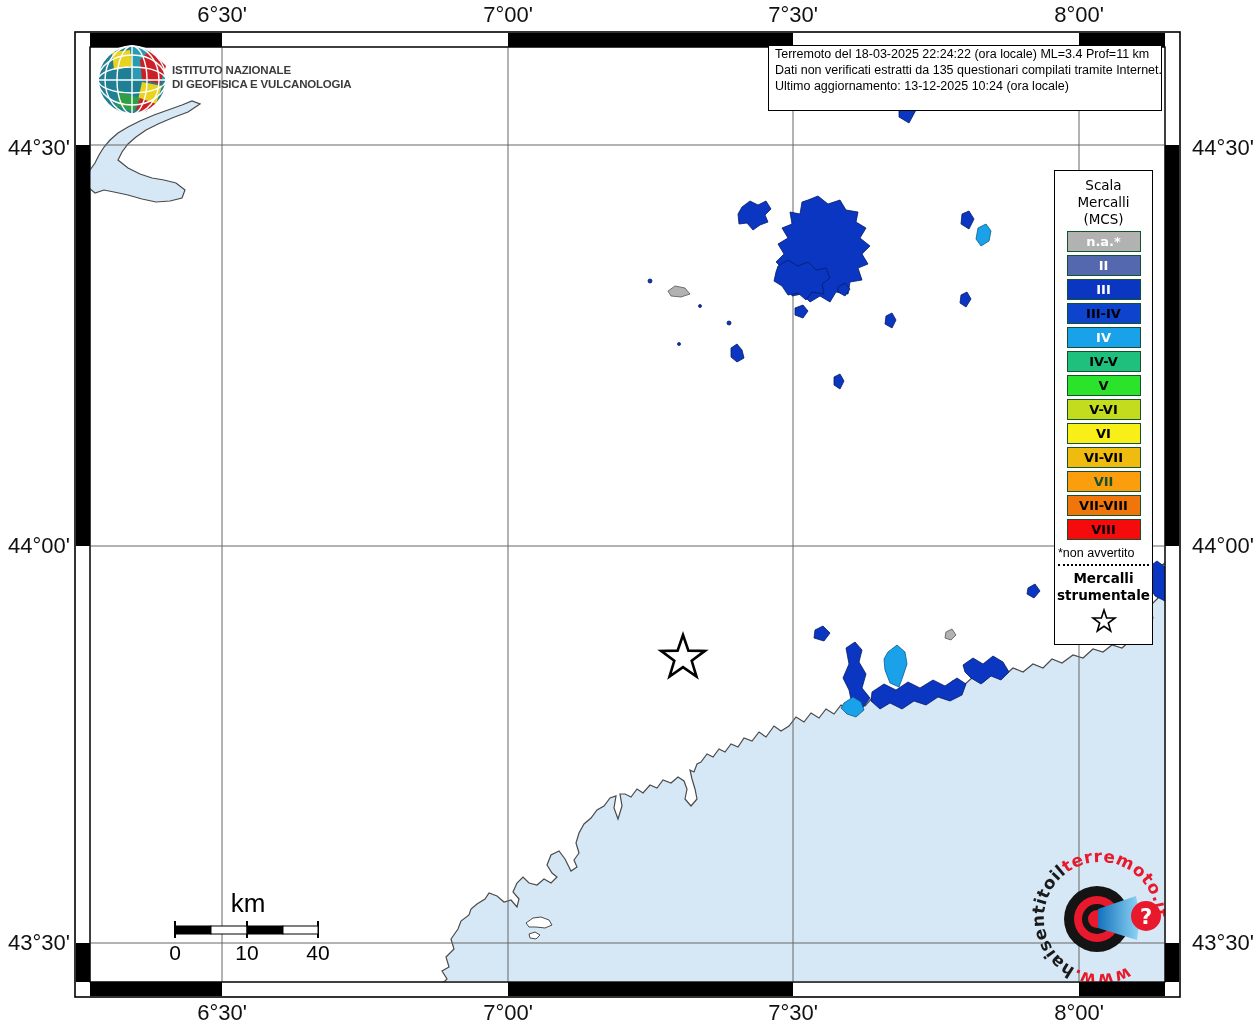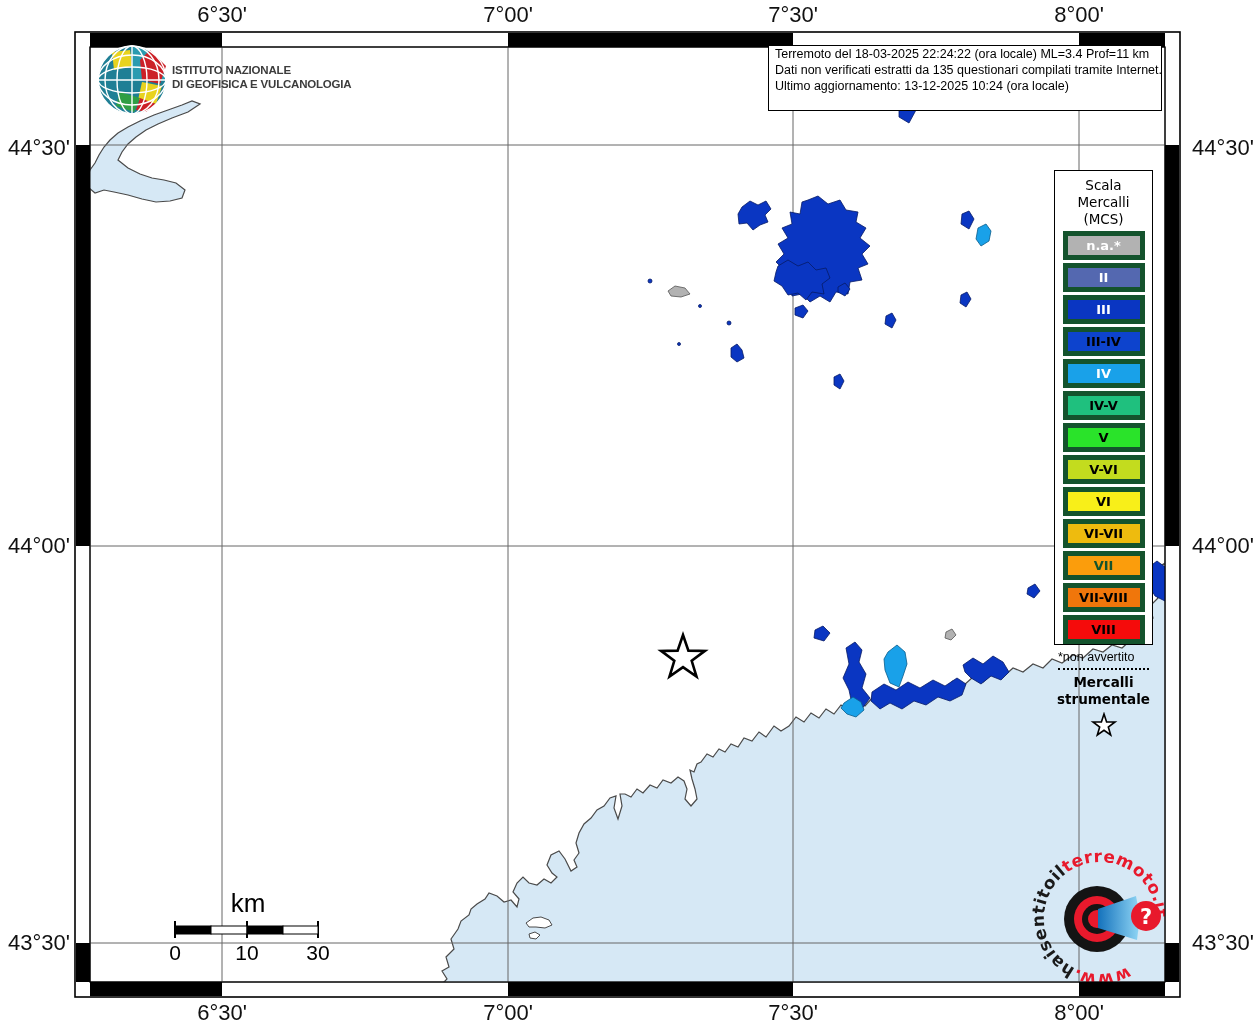--- a/index.html
+++ b/index.html
@@ -10,21 +10,21 @@
   .axis-top,.axis-bottom{transform:translateX(-50%);}
   .axis-left{text-align:right;transform:translateY(-50%);}
   .axis-right{text-align:left;transform:translateY(-50%);}
   #infobox{left:768px;top:45px;width:394px;height:66px;background:#fff;border:1px solid #000;
            font-size:12.5px;line-height:15.8px;padding:1px 6px;box-sizing:border-box;white-space:nowrap;z-index:30;}
   #ingv-text{left:172px;top:63px;font-size:11.5px;font-weight:bold;letter-spacing:-0.2px;
              color:#3c3c3c;line-height:14px;z-index:30;}
   #legendbox{left:1054px;top:170px;width:99px;height:475px;background:#fff;border:1.5px solid #000;
              box-sizing:border-box;z-index:30;font-family:"DejaVu Sans","Liberation Sans",sans-serif;}
   .lg-title{text-align:center;font-weight:normal;font-size:13.5px;line-height:17px;margin-top:6px;}
-  .lg-item{width:72px;height:19px;margin:3px auto 0 auto;border:5px solid #14532d;text-align:center;
+  .lg-item{width:72px;height:19px;margin:3px auto 0 auto;border:1px solid #14532d;text-align:center;
            font-weight:bold;font-size:13px;line-height:19px;}
   .lg-foot{font-size:12.5px;margin:6px 2px 0 3px;font-family:"Liberation Sans",sans-serif;}
   .lg-sep{border-top:2px dotted #000;margin:4px 3px 0 3px;}
   .lg-epi{text-align:center;font-weight:bold;font-size:13.5px;line-height:17px;margin-top:4px;}
   .lg-star{text-align:center;margin-top:4px;}
   .scale-num{font-size:21px;transform:translateX(-50%);}
   #km-label{font-size:26px;transform:translateX(-50%);}
   svg text{font-family:"DejaVu Sans","Liberation Sans",sans-serif;}
 </style>
 </head>
@@ -241,15 +241,15 @@
     <div class="lg-star">
       <svg width="28" height="28" viewBox="0 0 28 28">
         <polygon fill="#fff" stroke="#000" stroke-width="1.6" points="14,2 16.6,9.9 25,10 18.3,15 20.7,23 14,18.3 7.3,23 9.7,15 3,10 11.4,9.9"></polygon>
       </svg>
     </div>
   </div>
 
   <div id="km-label" class="abs" style="left:248px;top:888px">km</div>
   <div class="abs scale-num" style="left:175px;top:941px">0</div>
   <div class="abs scale-num" style="left:247px;top:941px">10</div>
-  <div class="abs scale-num" style="left:318px;top:941px">30</div>
+  <div class="abs scale-num" style="left:318px;top:941px">40</div>
 
 </div>
 
 </body></html>

